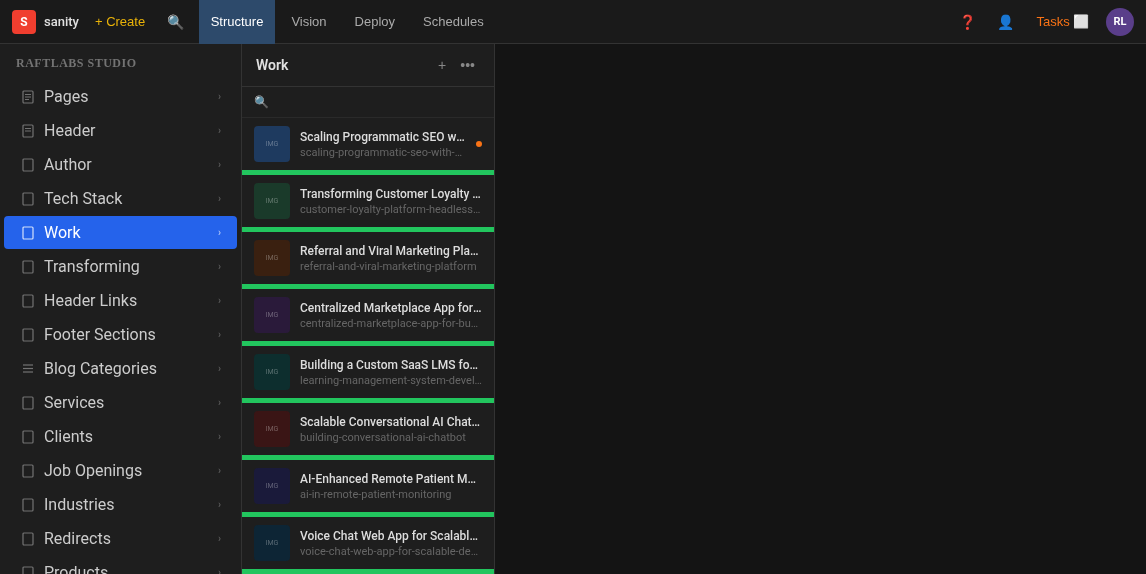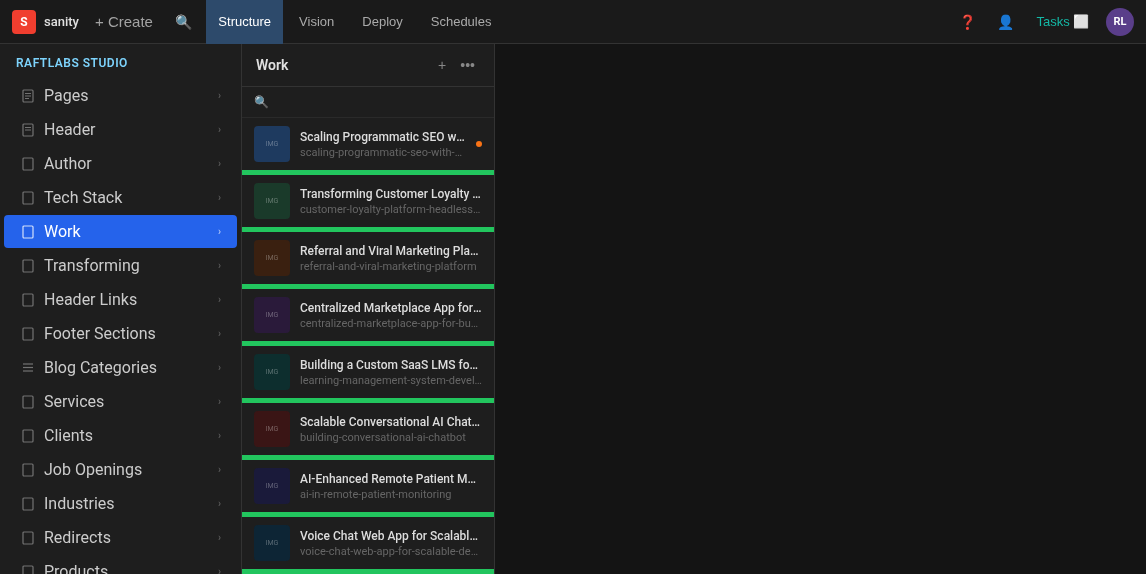--- a/index.html
+++ b/index.html
@@ -44,25 +44,25 @@
       color: #e0e0e0;
       font-size: 13px;
       font-weight: 500;
     }
     .create-btn {
       display: flex;
       align-items: center;
       gap: 4px;
       background: none;
       border: none;
-      color: #a3a3a3;
+      color: #eab308;
       cursor: pointer;
       padding: 4px 8px;
       border-radius: 4px;
-      font-size: 15px;
+      font-size: 13px;
     }
     .search-icon-btn {
       background: none;
       border: none;
       color: #aaa;
       cursor: pointer;
       padding: 4px 6px;
       border-radius: 4px;
       font-size: 14px;
     }
@@ -99,21 +99,21 @@
       padding: 4px 6px;
       border-radius: 4px;
       font-size: 14px;
     }
     .tasks-btn {
       display: flex;
       align-items: center;
       gap: 4px;
       background: none;
       border: none;
-      color: #14b8a6;
+      color: #f97316;
       cursor: pointer;
       padding: 4px 8px;
       border-radius: 4px;
       font-size: 13px;
     }
     .avatar {
       width: 28px;
       height: 28px;
       border-radius: 50%;
       background: #5a3e8a;
@@ -140,23 +140,24 @@
       overflow-y: auto;
       flex-shrink: 0;
     }
     .sidebar::-webkit-scrollbar { width: 4px; }
     .sidebar::-webkit-scrollbar-thumb { background: #444; border-radius: 2px; }
 
     .sidebar-header {
       padding: 12px 16px 8px;
       font-size: 12px;
       font-weight: 600;
-      color: #7dd3fc;
+      color: #737373;
       text-transform: uppercase;
       letter-spacing: 0.5px;
+      font-family: Liberation Serif, serif;
     }
 
     .sidebar-item {
       display: flex;
       align-items: center;
       justify-content: space-between;
       padding: 7px 16px;
       cursor: pointer;
       border-radius: 4px;
       margin: 1px 4px;

